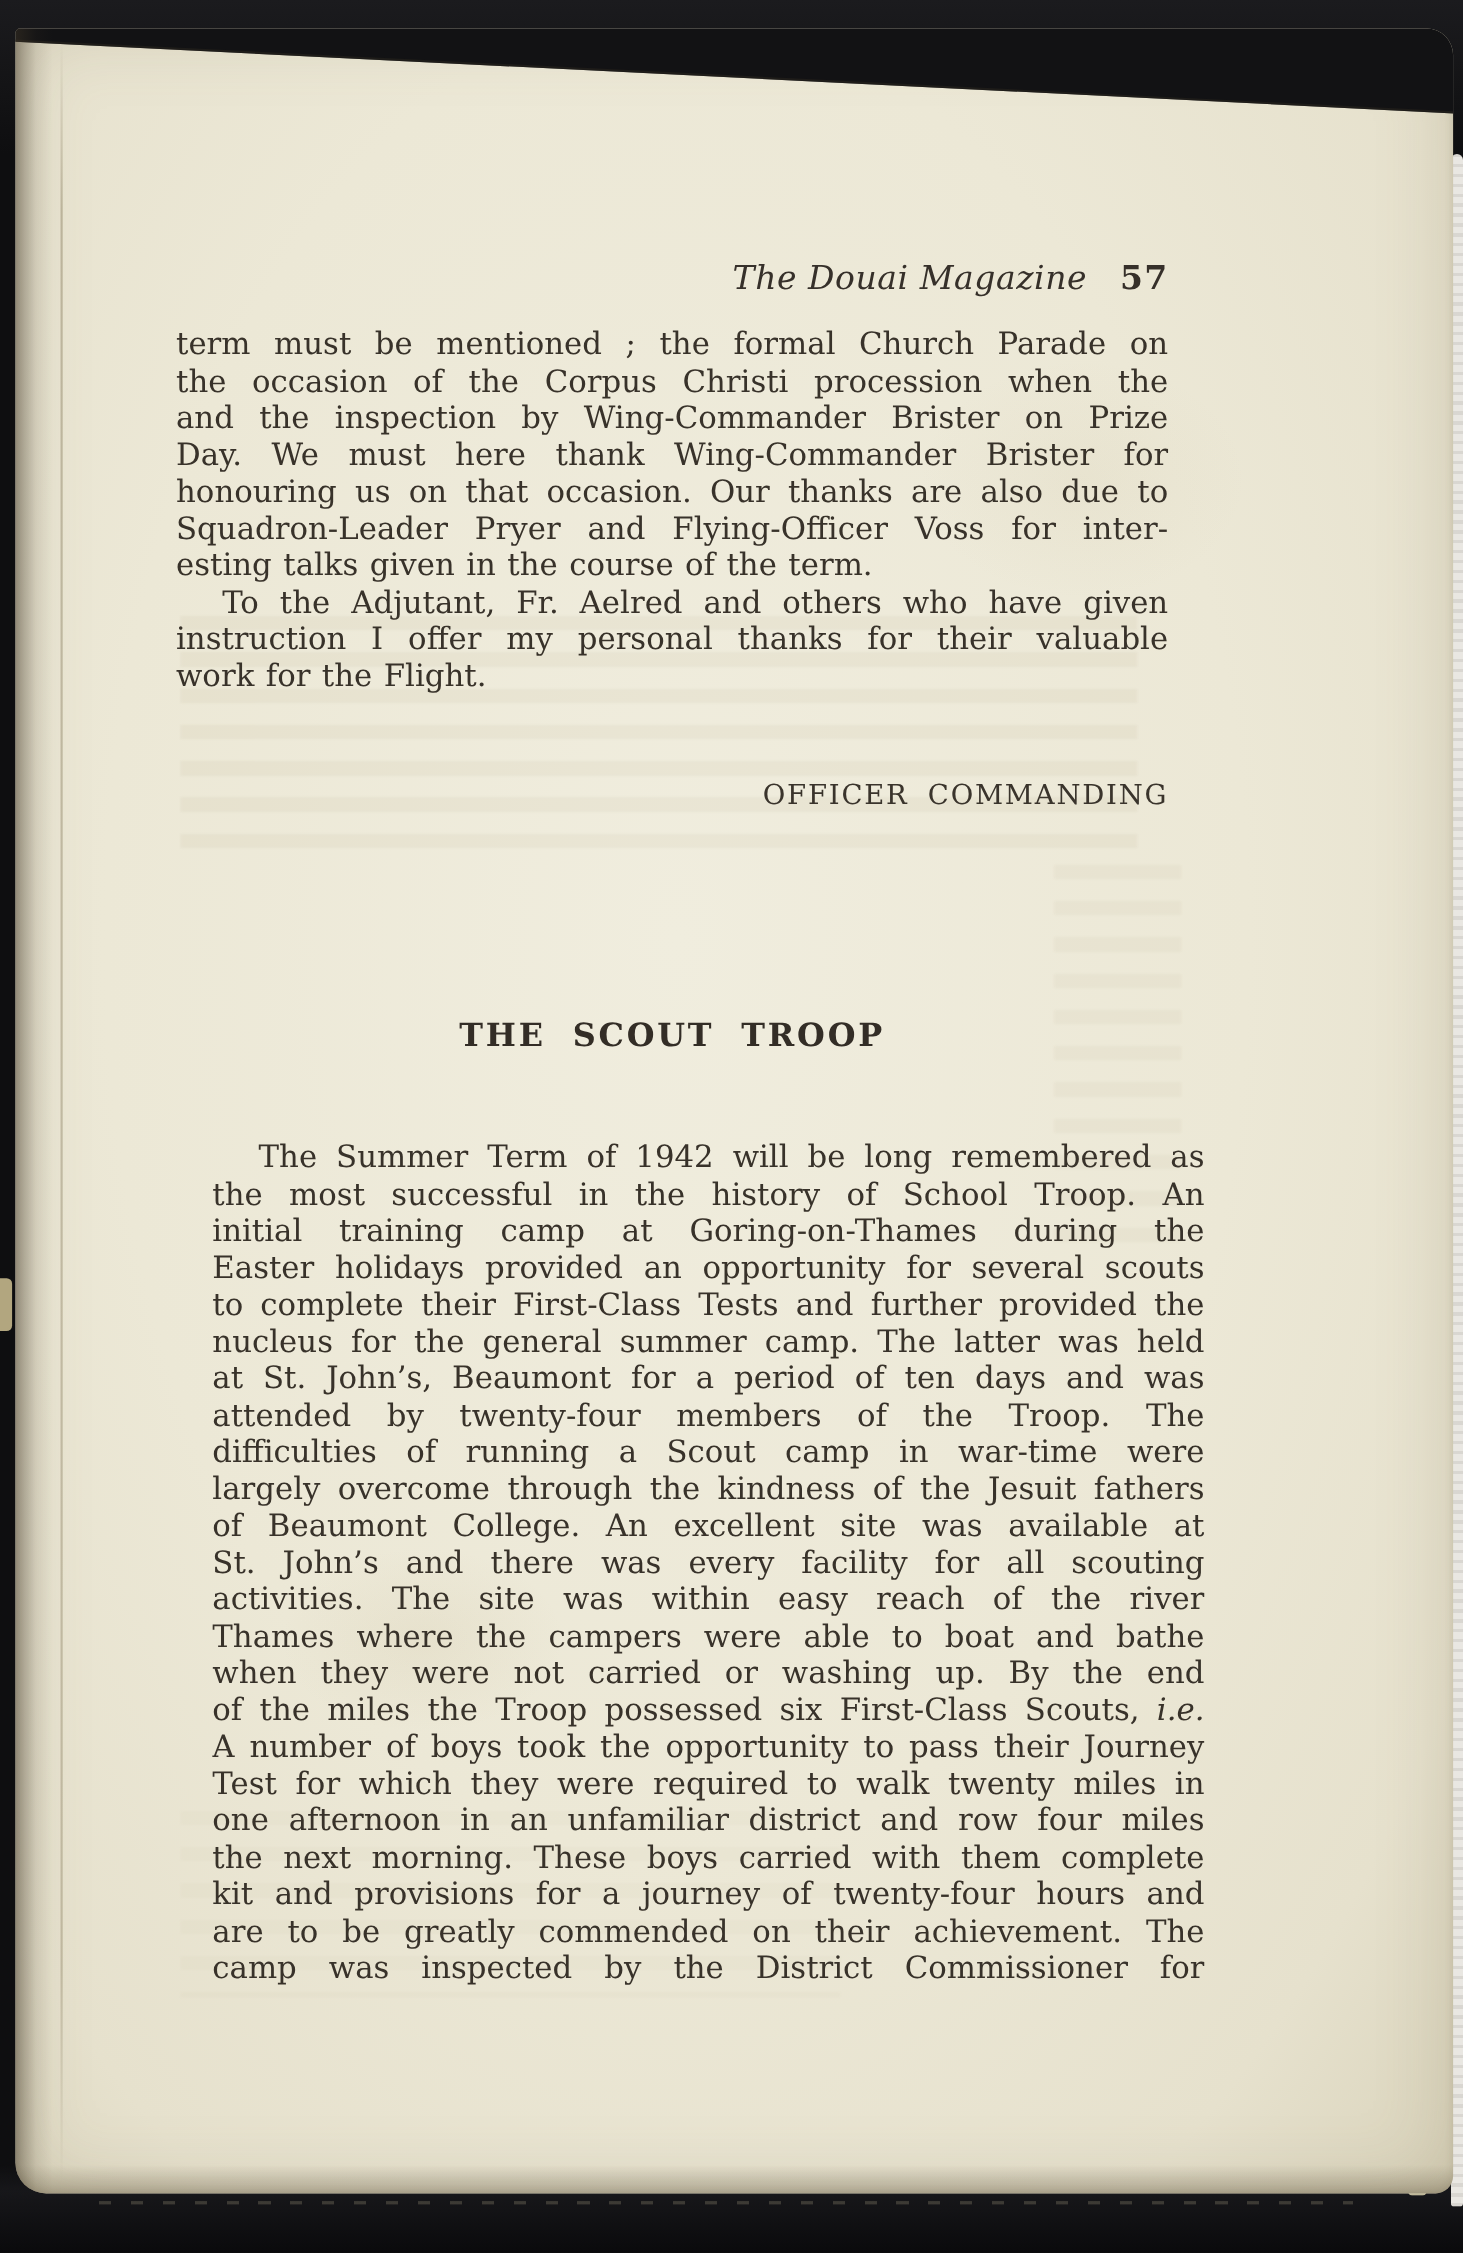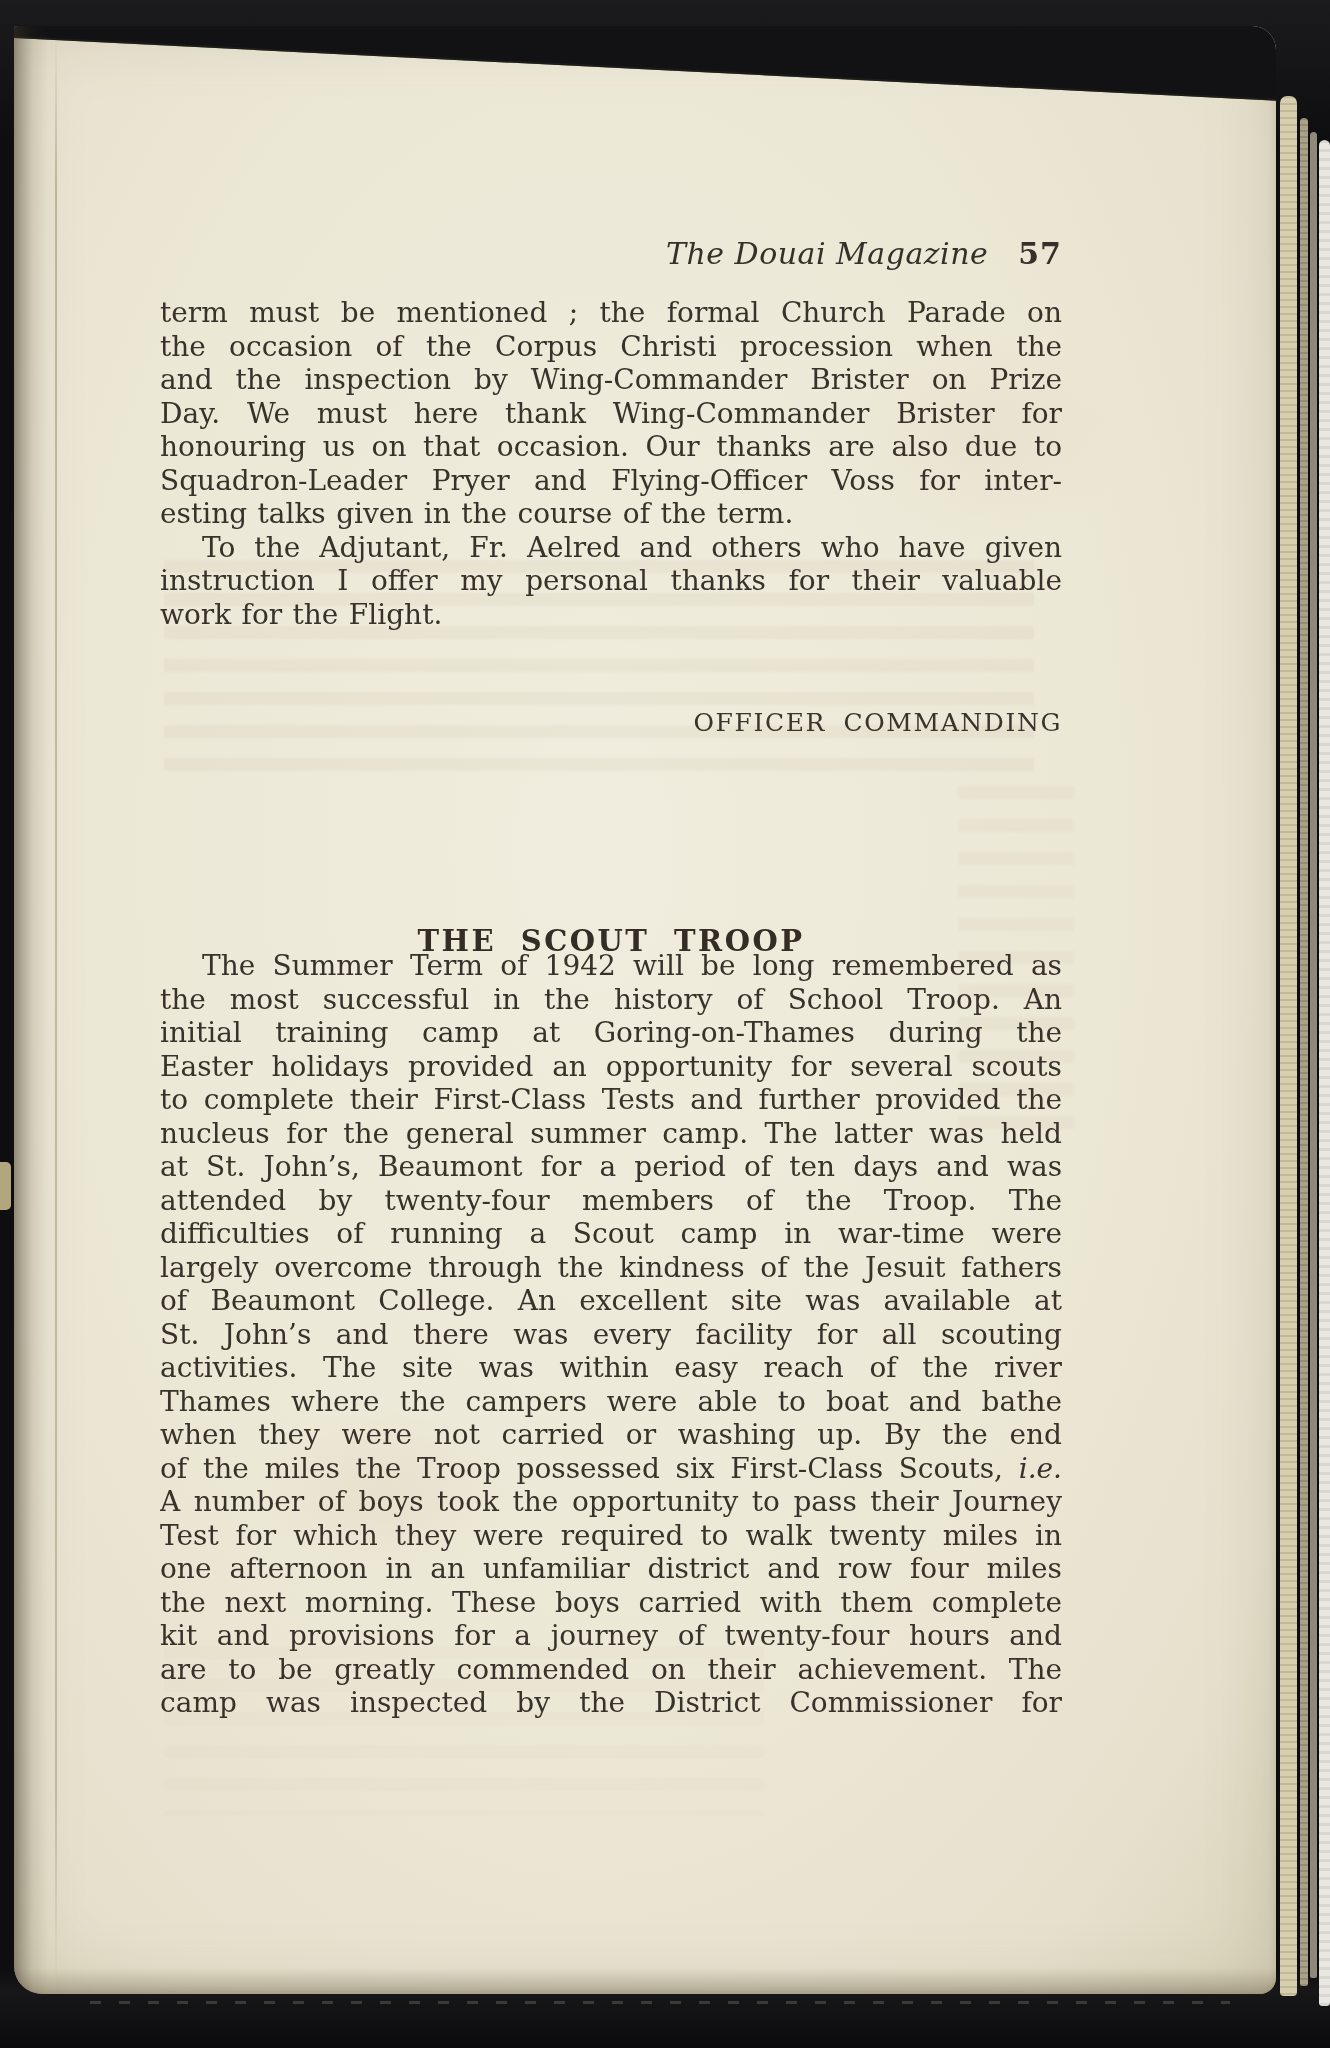--- a/index.html
+++ b/index.html
@@ -11,21 +11,21 @@
   .cover-bottom{position:absolute;left:0;bottom:0;width:100%;height:80px;
     background:linear-gradient(to top,#0a0a0c 0%,#17171a 70%,#0e0e10 100%);}
   .cloth-highlight{position:absolute;left:90px;top:2001px;width:1140px;height:3px;opacity:.45;
     background:repeating-linear-gradient(to right,rgba(196,186,152,.5) 0 11px,transparent 11px 29px);}
 
   
   .page{position:absolute;left:14px;top:26px;width:1262px;height:1968px;
     background:radial-gradient(ellipse at 46% 42%, #f0edde 0%, #ece8d6 52%, #e6e1cd 82%, #d9d3bb 100%);
     border-radius:4px 24px 16px 28px;
     box-shadow:inset 0 0 70px rgba(118,106,74,.22), inset 0 0 8px rgba(90,78,52,.18);
-    overflow:hidden;}
+    overflow:hidden;padding-left:45px;}
   .top-wedge{position:absolute;left:-40px;top:-104px;width:1440px;height:112px;
     background:#121214;transform:rotate(2.85deg);transform-origin:0 100%;
     border-bottom:2px solid rgba(40,36,30,.55);}
   .gutter-shade{position:absolute;left:0;top:0;width:34px;height:100%;
     background:linear-gradient(to right,rgba(66,56,40,.45),rgba(66,56,40,.10) 55%,transparent);}
   .crease{position:absolute;left:41px;top:10px;width:2px;height:99%;
     background:linear-gradient(to bottom,transparent,rgba(110,96,62,.35) 8%,rgba(110,96,62,.30) 90%,transparent);}
   .bottom-shade{position:absolute;left:0;bottom:0;width:100%;height:26px;
     background:linear-gradient(to top,rgba(84,72,48,.32),transparent);}
   .stain-a{position:absolute;left:240px;top:1380px;width:260px;height:170px;border-radius:50%;
@@ -56,21 +56,21 @@
     background-image:repeating-linear-gradient(to bottom,rgba(120,116,108,.14) 0 3px,transparent 3px 9px);}
 
   
   .textblock{position:absolute;left:146px;width:902px;color:#38322a;}
   .header-row{position:absolute;left:146px;top:210px;width:902px;text-align:right;
     color:#36302а;color:#36302a;}
   .mag-title{font-style:italic;font-size:30px;letter-spacing:.5px;}
   .page-num{font-weight:bold;font-size:30px;margin-left:30px;letter-spacing:1px;}
 
   .para{top:270px;}
-  .scout-para{top:923px;}
+  .scout-para{top:1009px;margin-left:33px;}
   .line{height:33.5px;line-height:33.5px;font-size:28px;overflow:hidden;word-spacing:1.5px;
     text-align:left;}
   .line.just{text-align:justify;text-align-last:justify;}
   .line.just::after{content:"";display:inline-block;width:100%;height:0;}
   .line.indent{text-indent:42px;}
   .it{font-style:italic;}
 
   .signature{position:absolute;left:146px;top:682px;width:902px;text-align:right;
     font-size:25px;letter-spacing:1.6px;word-spacing:8px;color:#3a342c;}
   .section-heading{position:absolute;left:146px;top:898px;width:902px;text-align:center;

